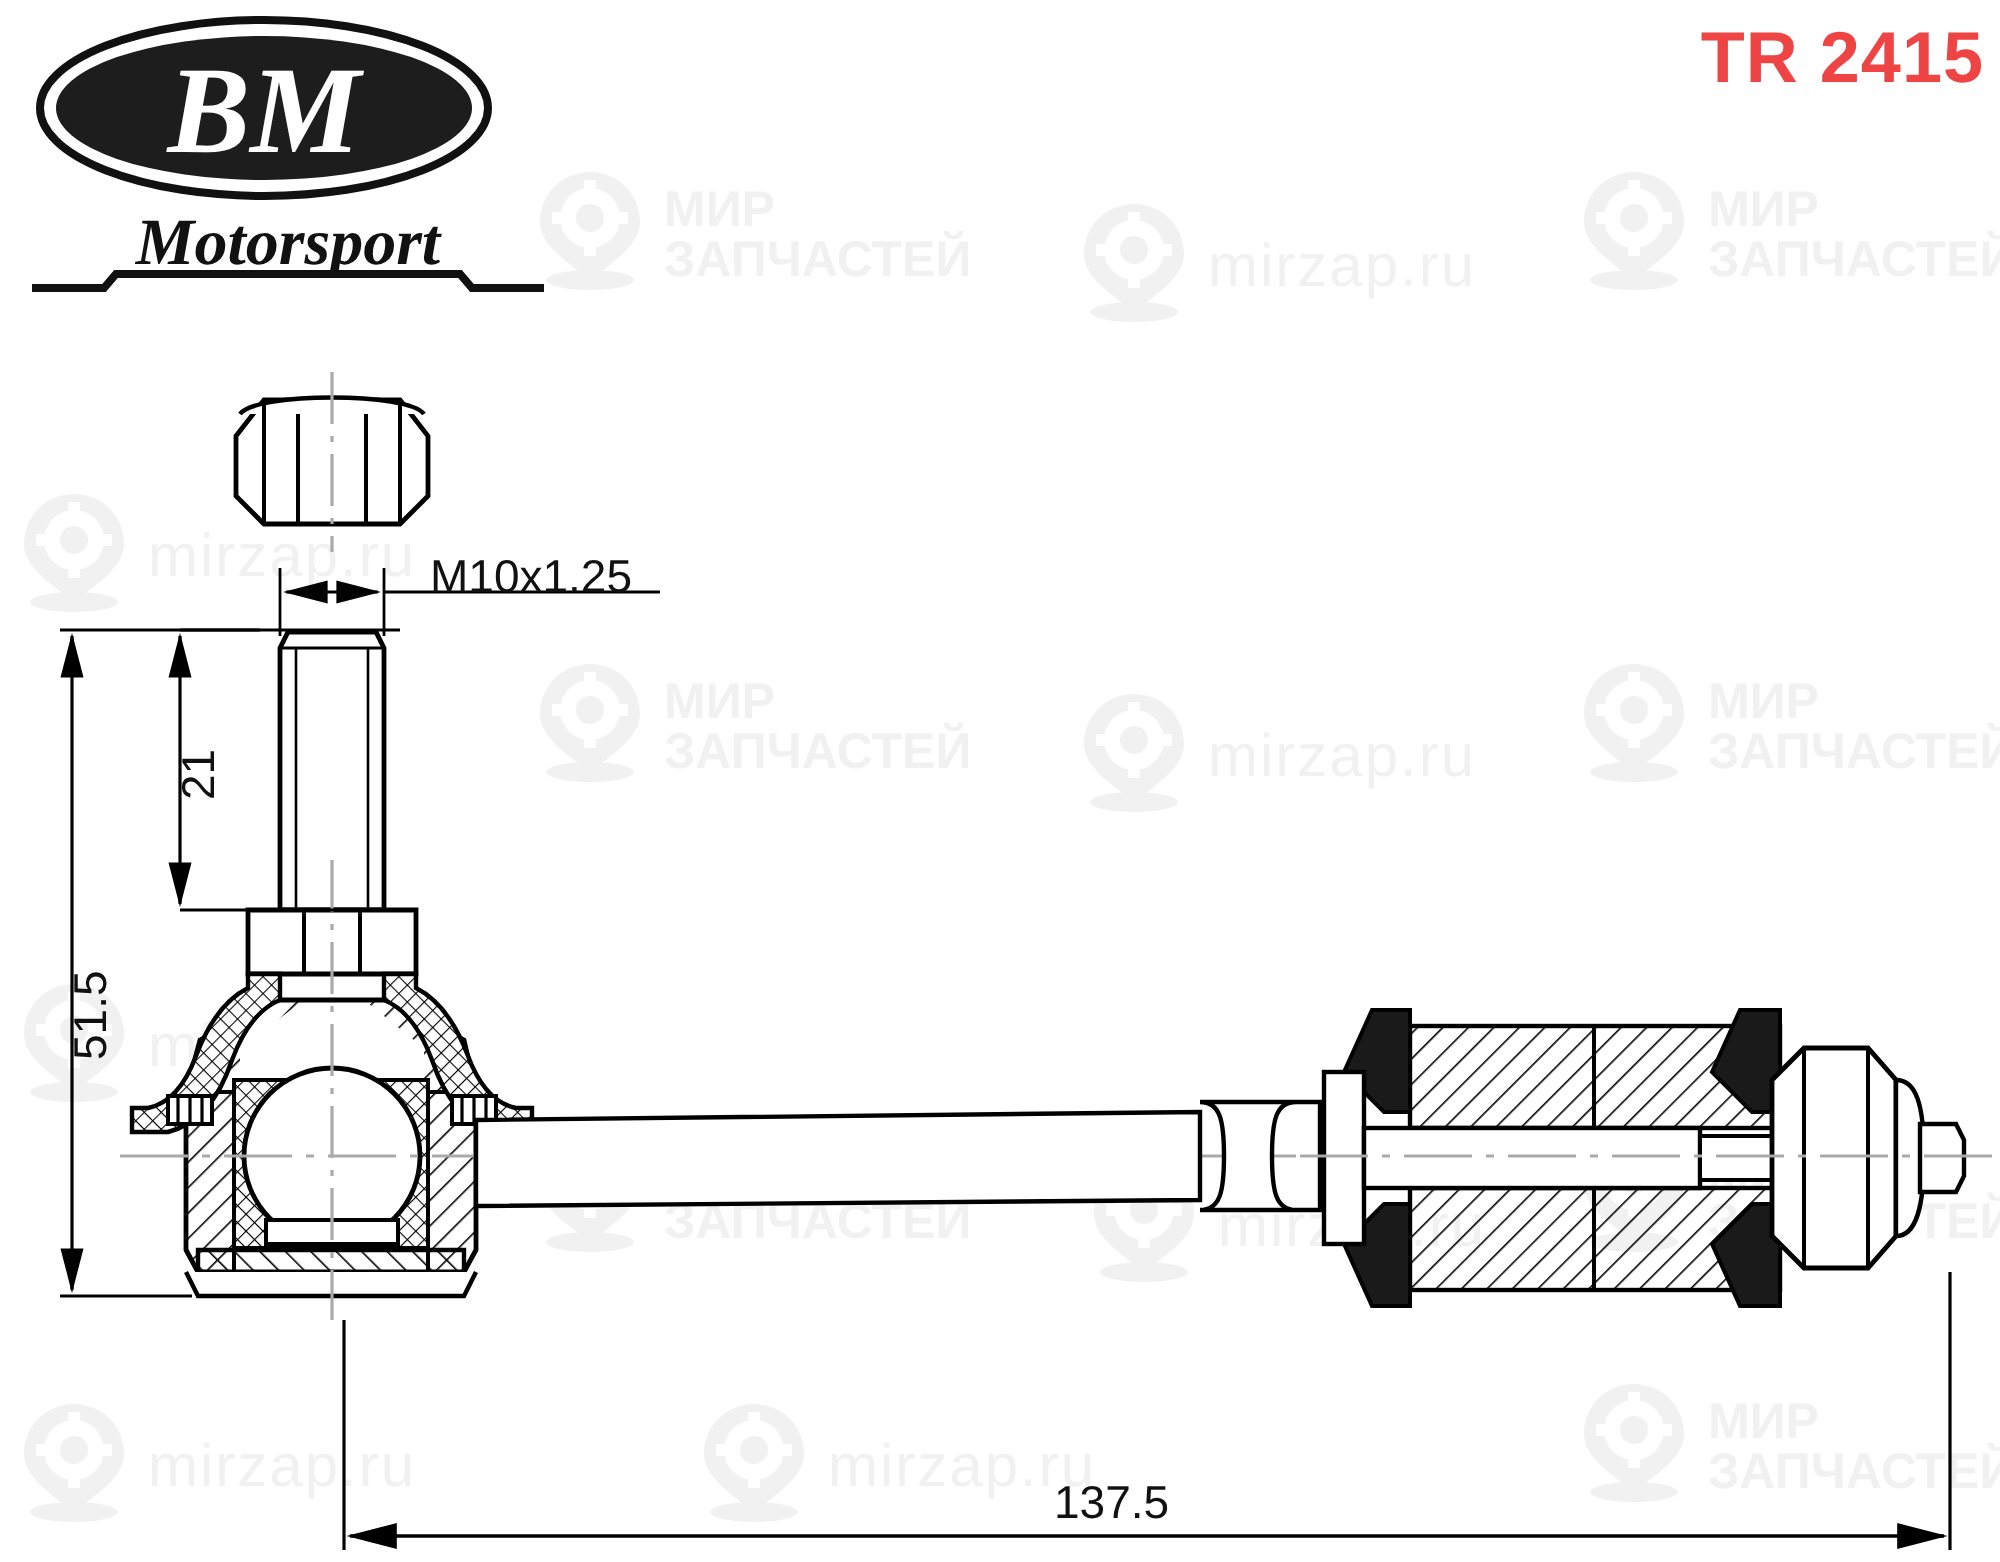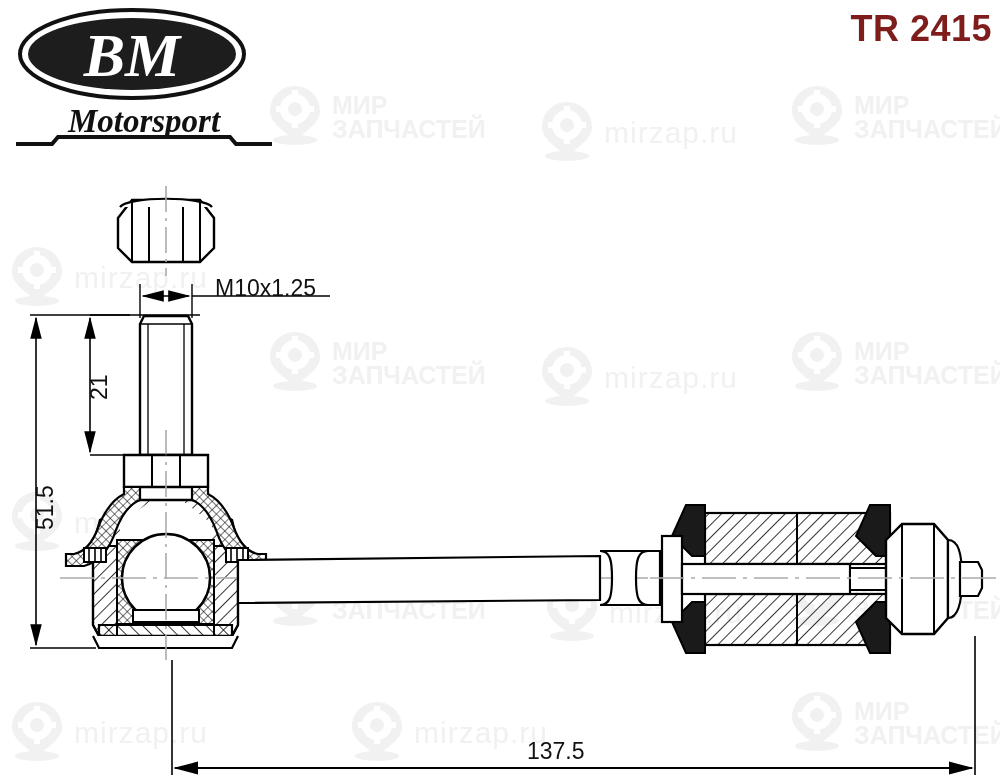--- a/index.html
+++ b/index.html
@@ -59,21 +59,21 @@
     position: absolute;
     left: 14px; top: 4px;
     width: 270px; height: 160px;
   }
   .partno {
     position: absolute;
     right: 8px; top: 8px;
     font-size: 36px;
     font-weight: bold;
     letter-spacing: 0.5px;
-    color: #7f1d1d;
+    color: #ef4444;
     font-family: "Liberation Sans", sans-serif;
   }
 
   
   .drawing {
     position: absolute;
     left: 0; top: 0;
     width: 1000px; height: 781px;
     z-index: 2;
   }

